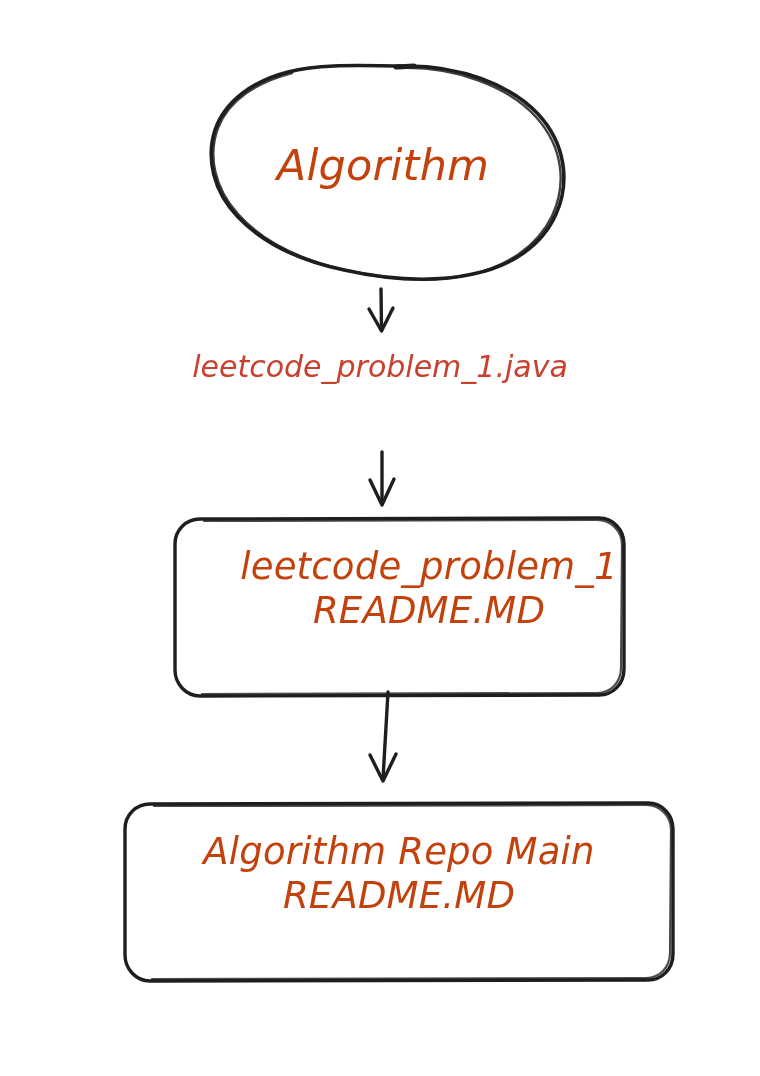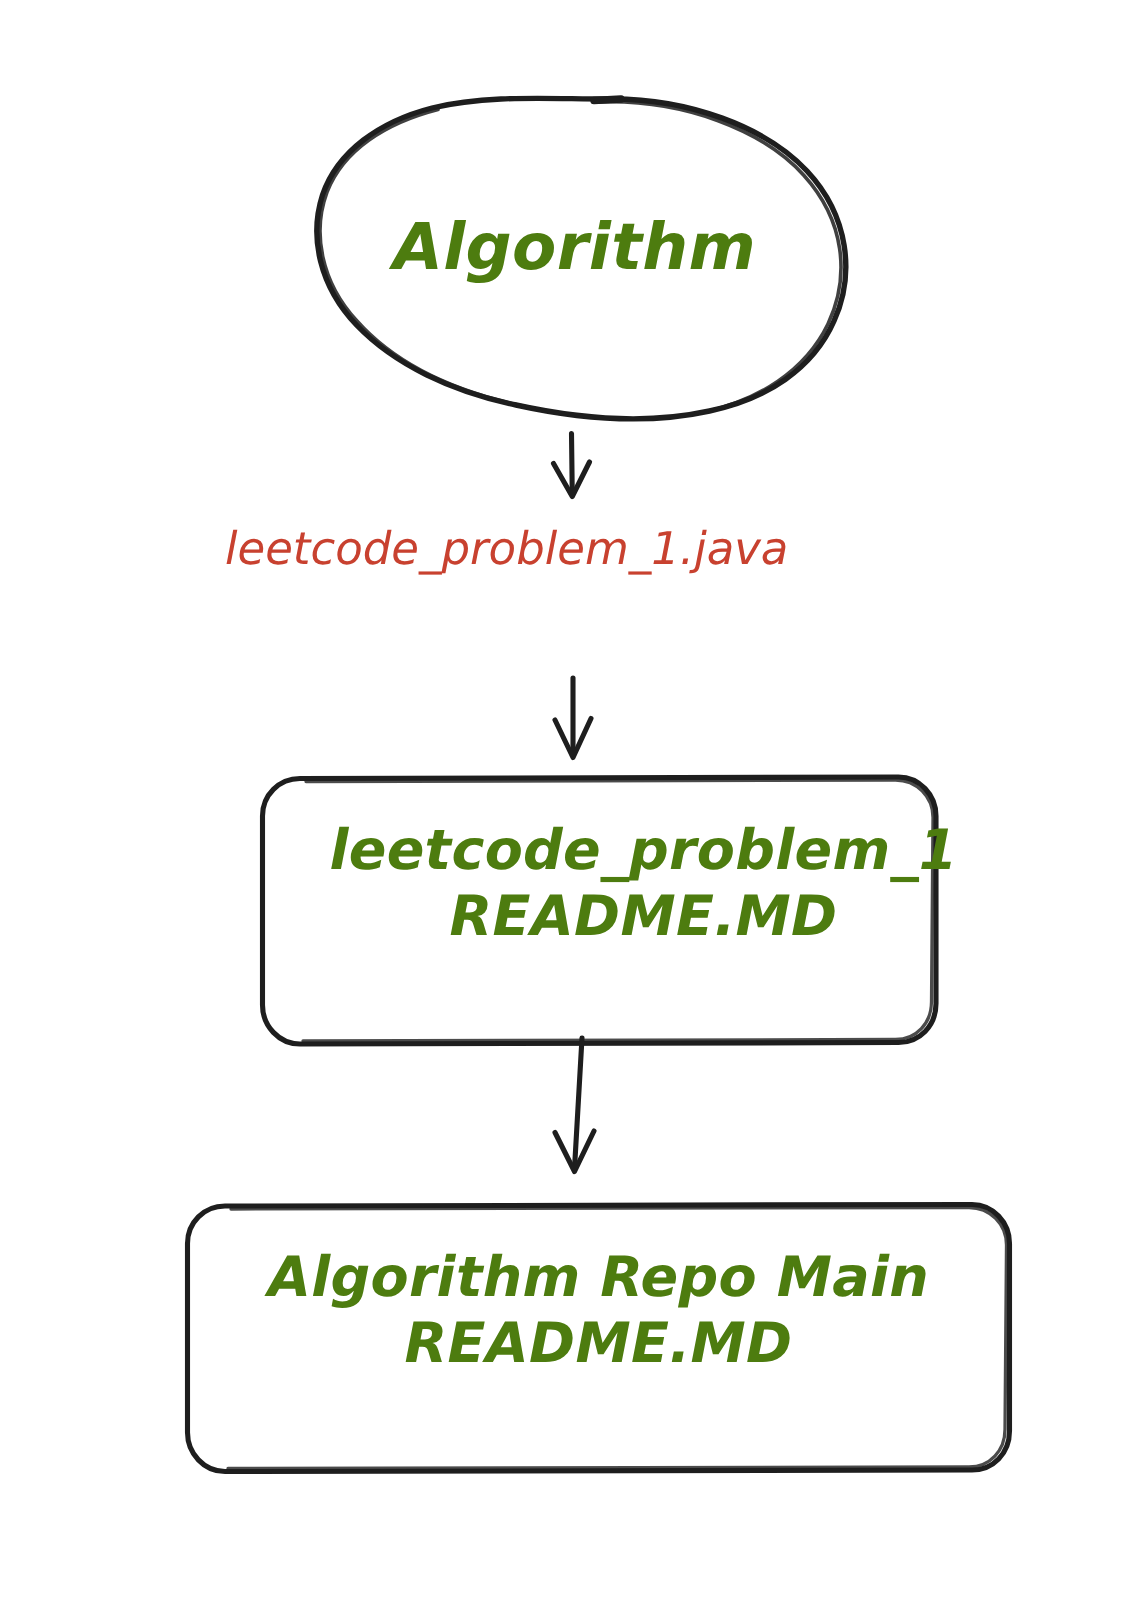--- a/index.html
+++ b/index.html
@@ -17,43 +17,43 @@
   #diagram-canvas {
     position: absolute;
     left: 0;
     top: 0;
     width: 760px;
     height: 1076px;
   }
   .node-label {
     position: absolute;
     text-align: center;
-    color: #4d7c0f;
+    color: #c2410c;
     font-family: "DejaVu Sans", sans-serif;
     line-height: 1.18;
     white-space: nowrap;
     pointer-events: none;
     font-style: italic;
-    font-weight: 700;
+    font-weight: 400;
     letter-spacing: 0.2px;
   }
   
   #ellipse-text {
     left: 208px;
     top: 140px;
     width: 350px;
     font-size: 43px;
   }
   
   #edge-label-push {
     position: absolute;
     left: 150px;
     top: 348px;
     width: 460px;
-    text-align: left;
+    text-align: center;
     color: #c8412f;
     font-size: 30px;
     line-height: 1.25;
     font-family: "DejaVu Sans", sans-serif;
     font-style: italic;
     font-weight: 500;
     white-space: nowrap;
     pointer-events: none;
   }
   #edge-label-push .line2 {

